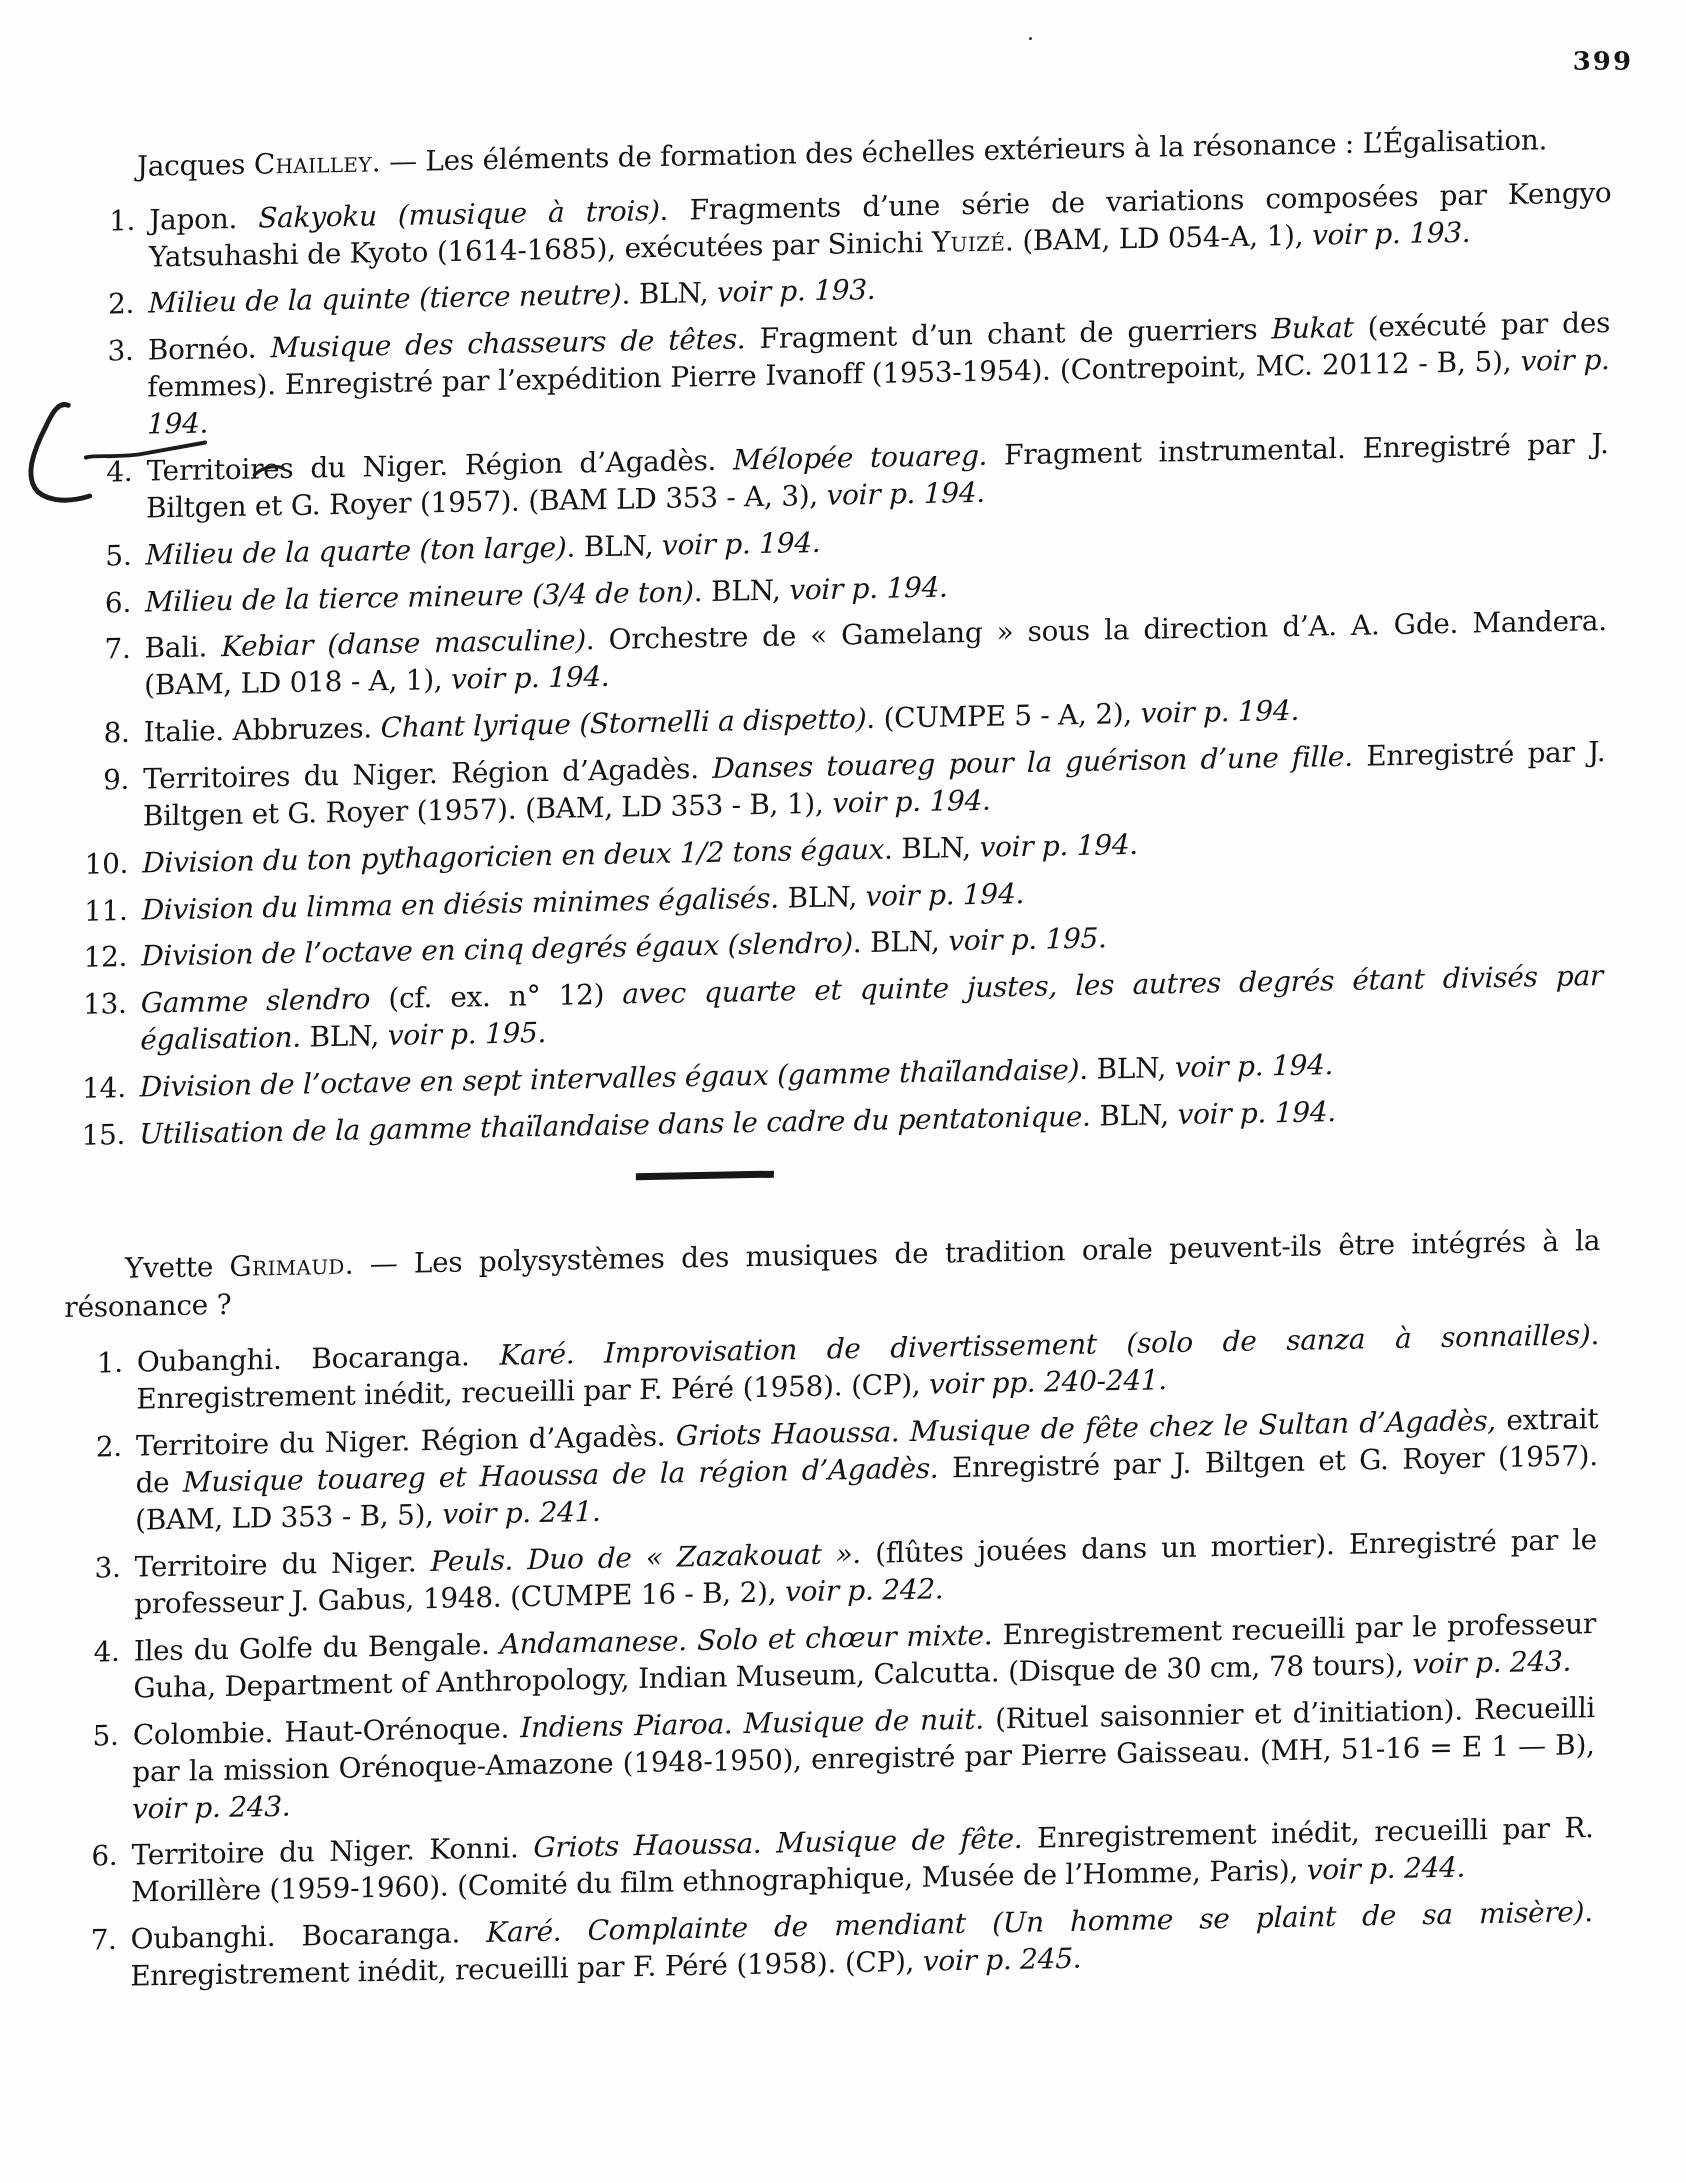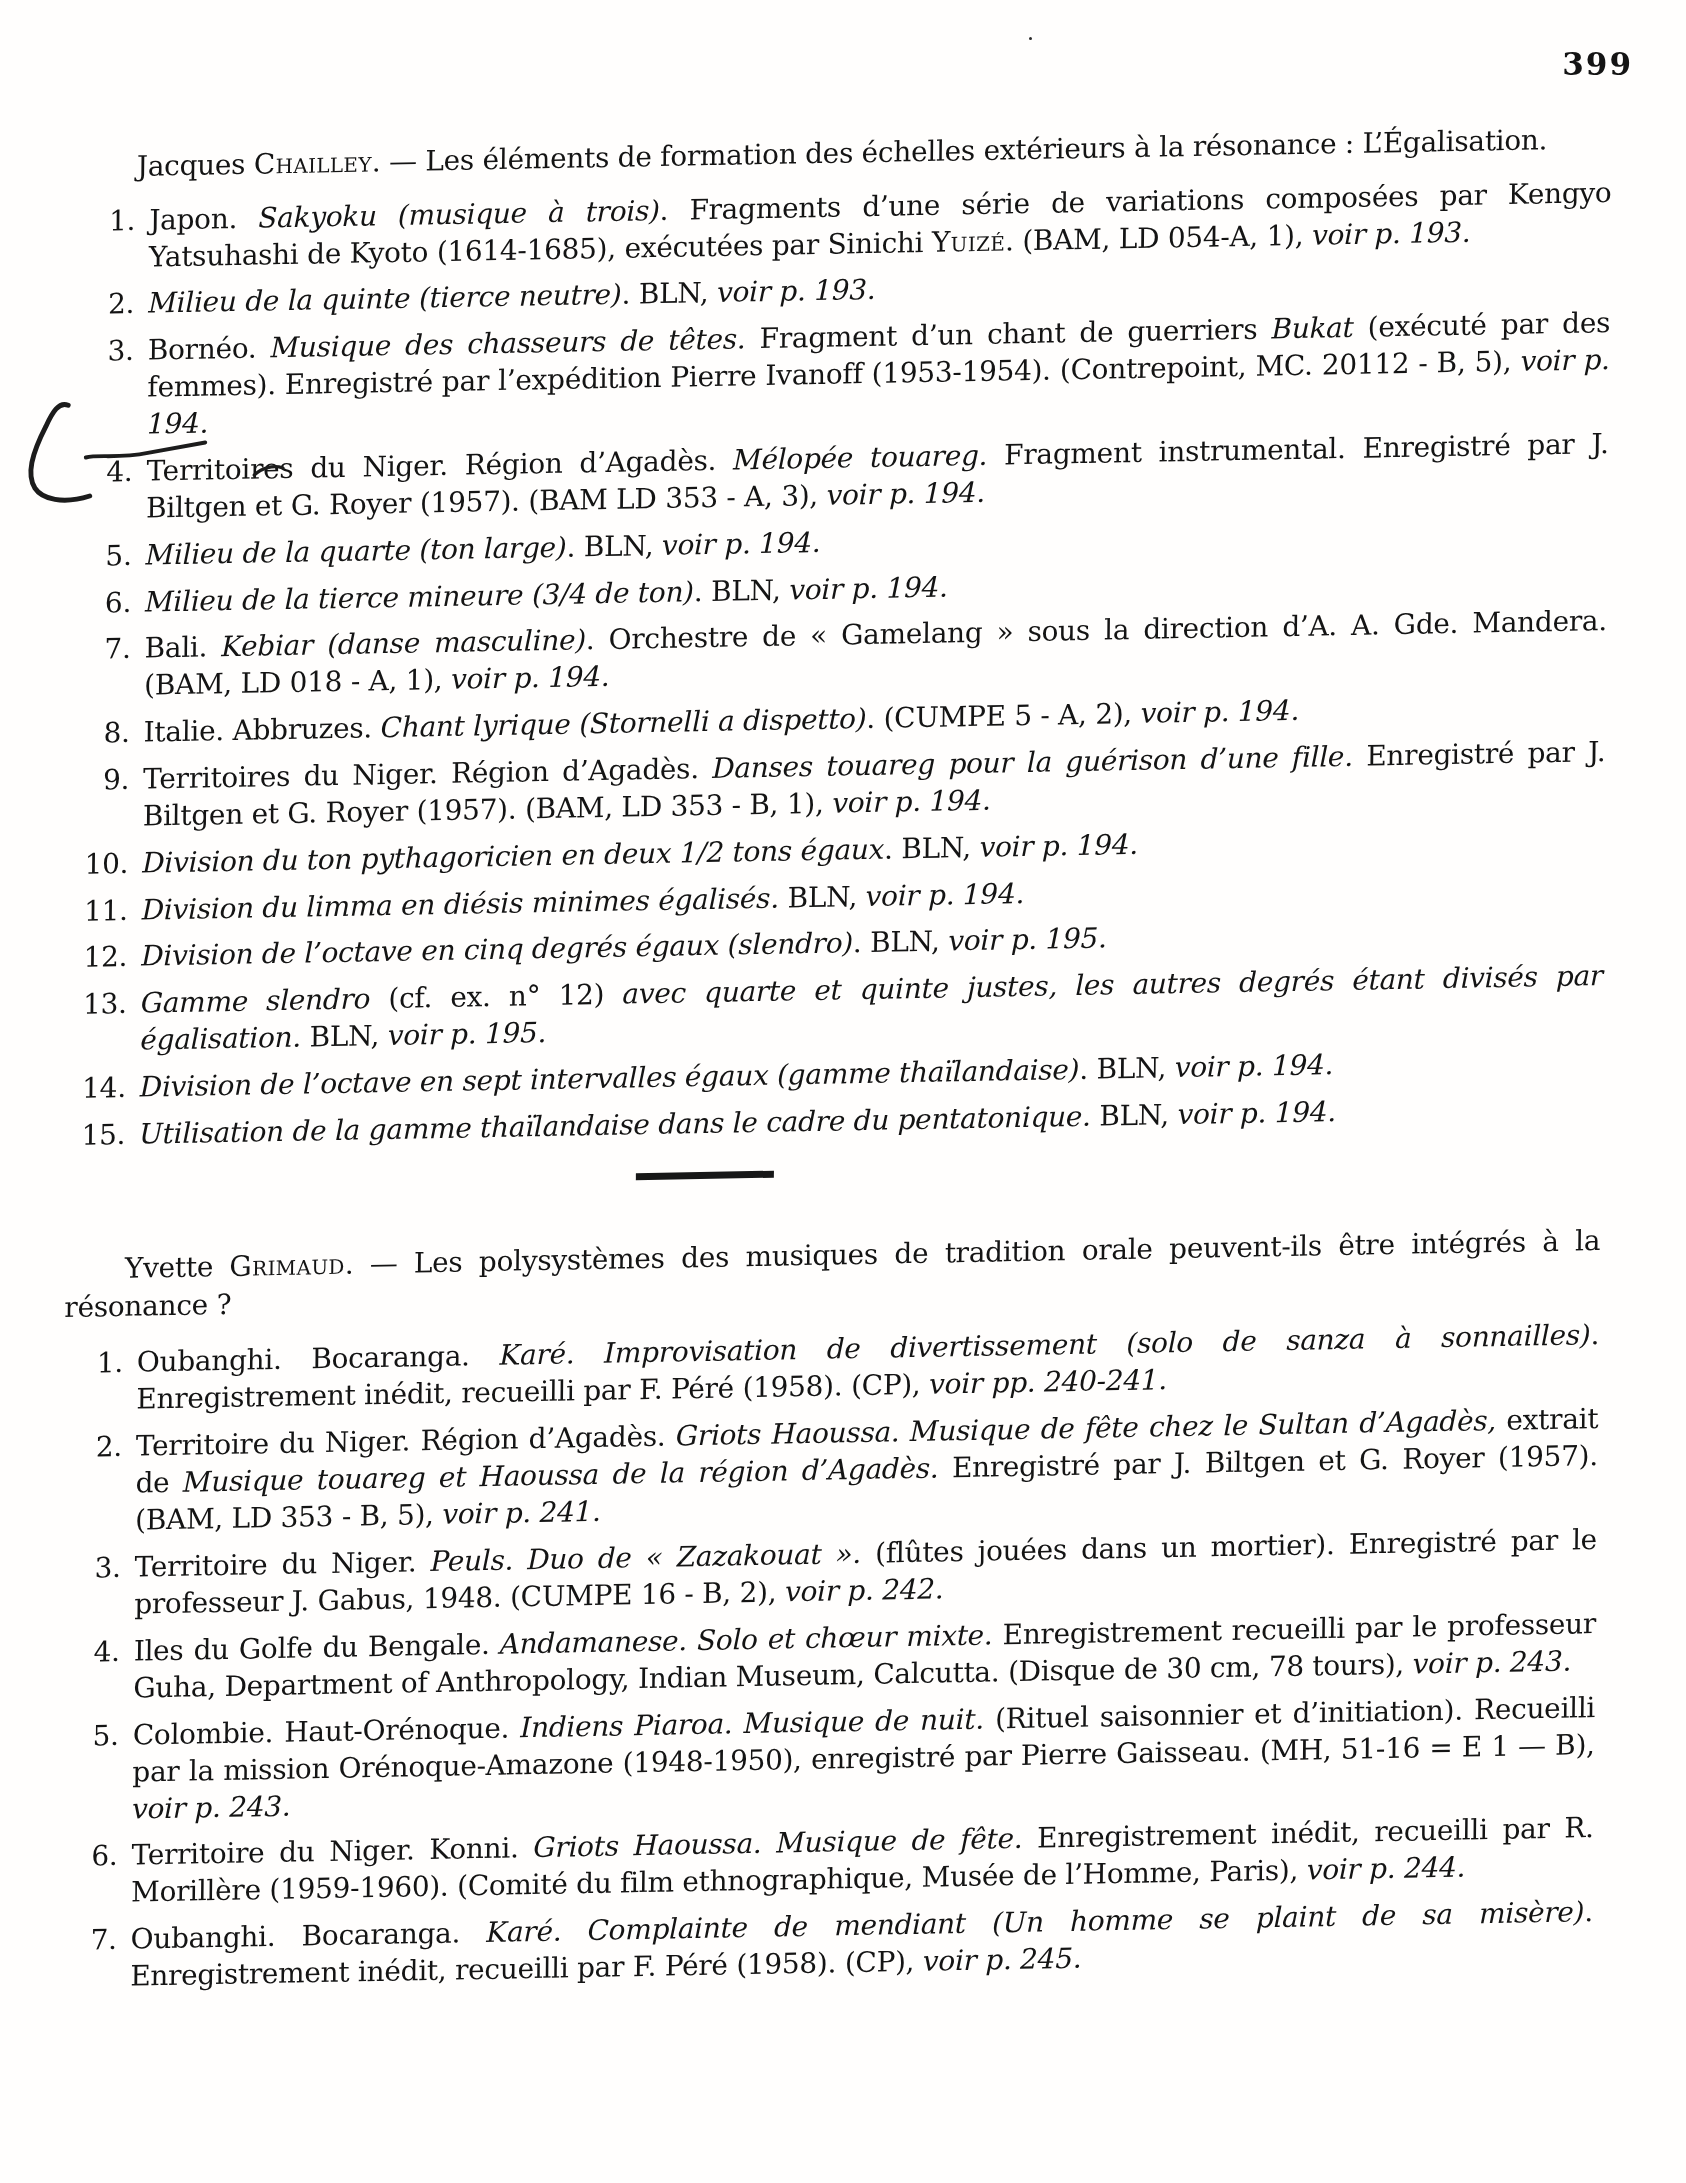--- a/index.html
+++ b/index.html
@@ -10,21 +10,21 @@
     height:2183px;
     background:#fffefd;
     color:#141414;
     font-family:"DejaVu Serif","Liberation Serif",serif;
     overflow:hidden;
   }
   .page-number{
     position:absolute;
     top:46px;
     right:54px;
-    font-size:31px;
+    font-size:26px;
     font-weight:bold;
     letter-spacing:2px;
   }
   .content{
     position:absolute;
     left:77px;
     top:149px;
     width:1535px;
     transform:skewX(-0.62deg) skewY(-1.08deg);
     transform-origin:0 0;

